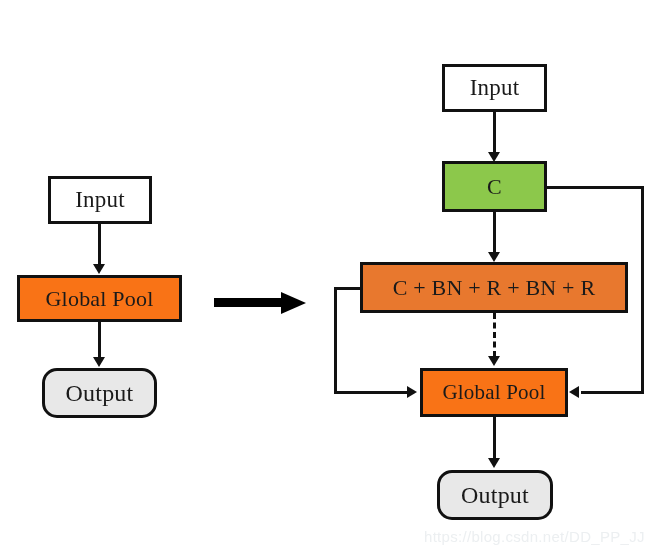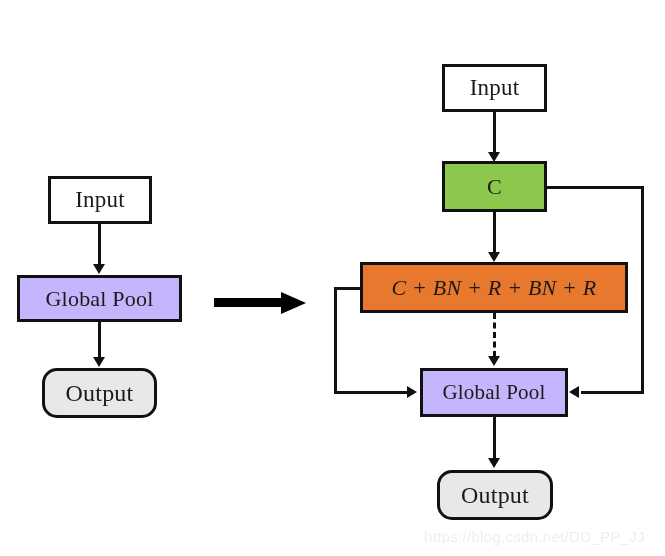--- a/index.html
+++ b/index.html
@@ -24,21 +24,21 @@
     display: flex;
     align-items: center;
     justify-content: center;
     font-family: "Liberation Serif", serif;
     color: #1a1a1a;
     white-space: nowrap;
     letter-spacing: 0.2px;
   }
   .node-white  { background: #ffffff; }
   .node-gray   { background: #e8e8e8; border-radius: 15px; }
-  .node-yellow { background: #c4b5fd; }
+  .node-yellow { background: #f97316; }
   .node-green  { background: #8cc84b; }
   .node-orange { background: #e8782e; }
 
   
   .seg-v {
     position: absolute;
     width: 3px;
     background: #111111;
   }
   .seg-h {
@@ -131,21 +131,21 @@
   <div class="node node-green" style="left:442px; top:161px; width:105px; height:51px; font-size:22px;">C</div>
 
   <div class="seg-h" style="left:547px; top:186px; width:97px;"></div>
   <div class="seg-v" style="left:641px; top:186px; height:207px;"></div>
   <div class="seg-h" style="left:581px; top:391px; width:63px;"></div>
   <div class="arrow-left" style="left:569px; top:386px;"></div>
 
   <div class="seg-v" style="left:493px; top:212px; height:42px;"></div>
   <div class="arrow-down" style="left:488px; top:252px;"></div>
 
-  <div class="node node-orange" style="left:360px; top:262px; width:268px; height:51px; font-size:22px;font-style:italic;">C + BN + R + BN + R</div>
+  <div class="node node-orange" style="left:360px; top:262px; width:268px; height:51px; font-size:22px;">C + BN + R + BN + R</div>
 
   <div class="seg-h" style="left:334px; top:287px; width:28px;"></div>
   <div class="seg-v" style="left:334px; top:287px; height:107px;"></div>
   <div class="seg-h" style="left:334px; top:391px; width:74px;"></div>
   <div class="arrow-right" style="left:407px; top:386px;"></div>
 
   <div class="seg-v-dash" style="left:493px; top:313px; height:44px;"></div>
   <div class="arrow-down" style="left:488px; top:356px;"></div>
 
   <div class="node node-yellow" style="left:420px; top:368px; width:148px; height:49px; font-size:21px;">Global Pool</div>

